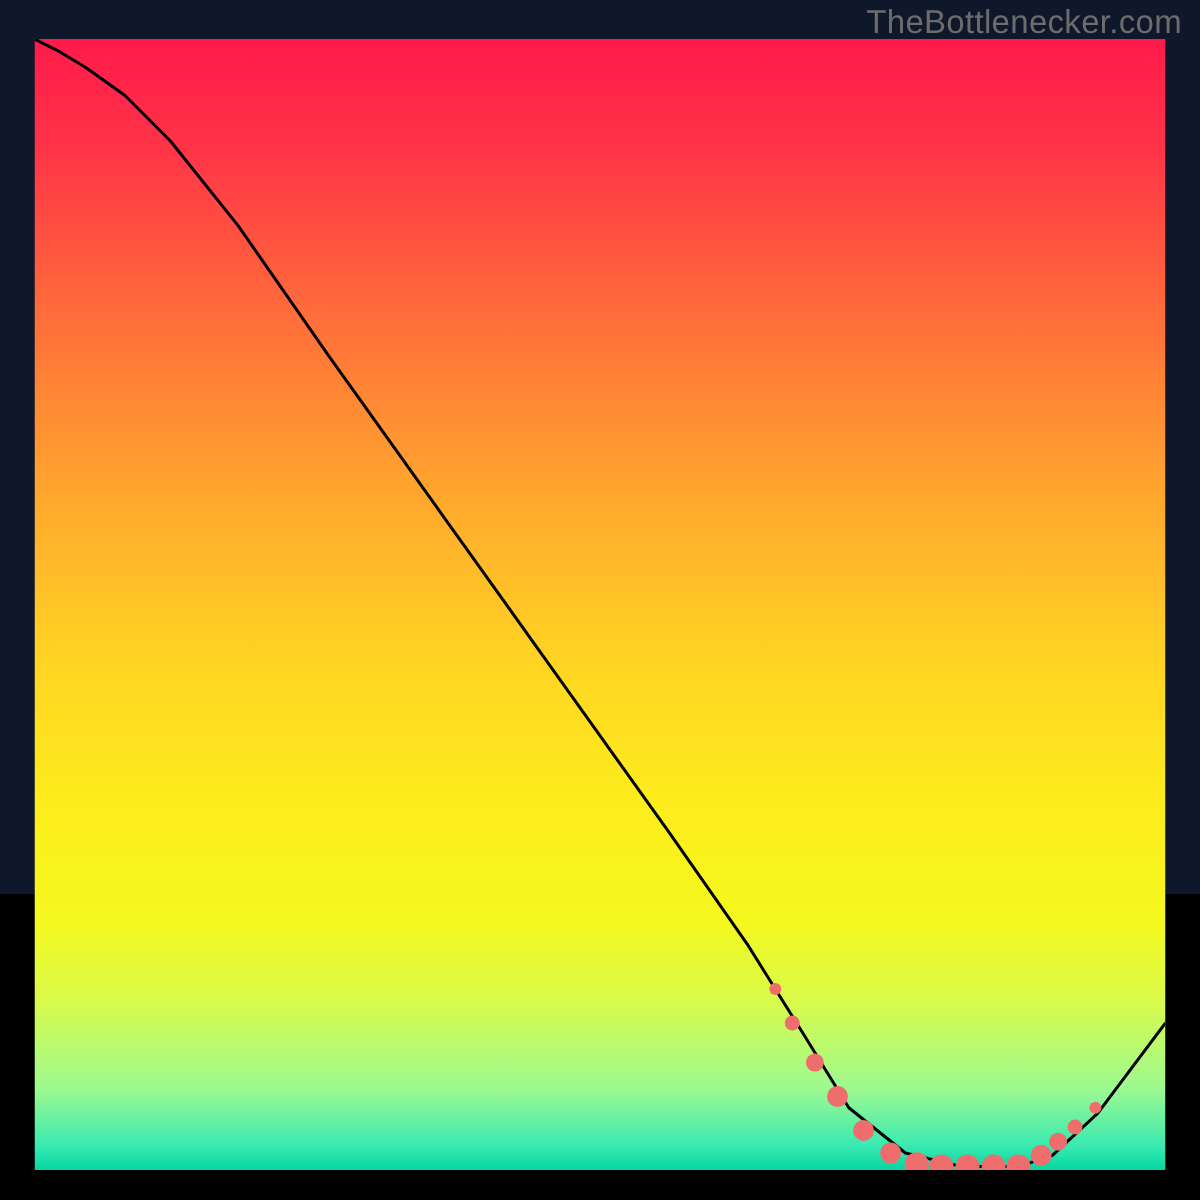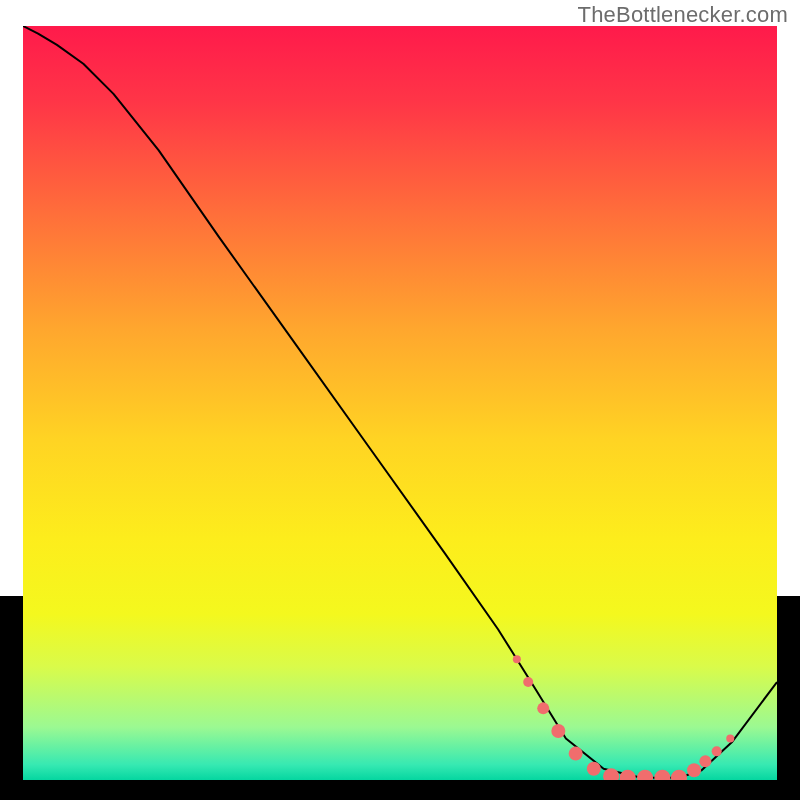--- a/index.html
+++ b/index.html
@@ -8,21 +8,21 @@
     width: 800px;
     height: 800px;
     background: #000;
     overflow: hidden;
     font-family: Arial, Helvetica, sans-serif;
   }
   .outer {
     position: relative;
     width: 800px;
     height: 596px;
-    background: #ffffff;
+    background: #0f172a;
   }
   .watermark {
     position: absolute;
     top: 2px;
     right: 12px;
     color: #6c6c6c;
     font-size: 22px;
     font-weight: 500;
     letter-spacing: 0.2px;
     font-family: Arial, Helvetica, sans-serif;

